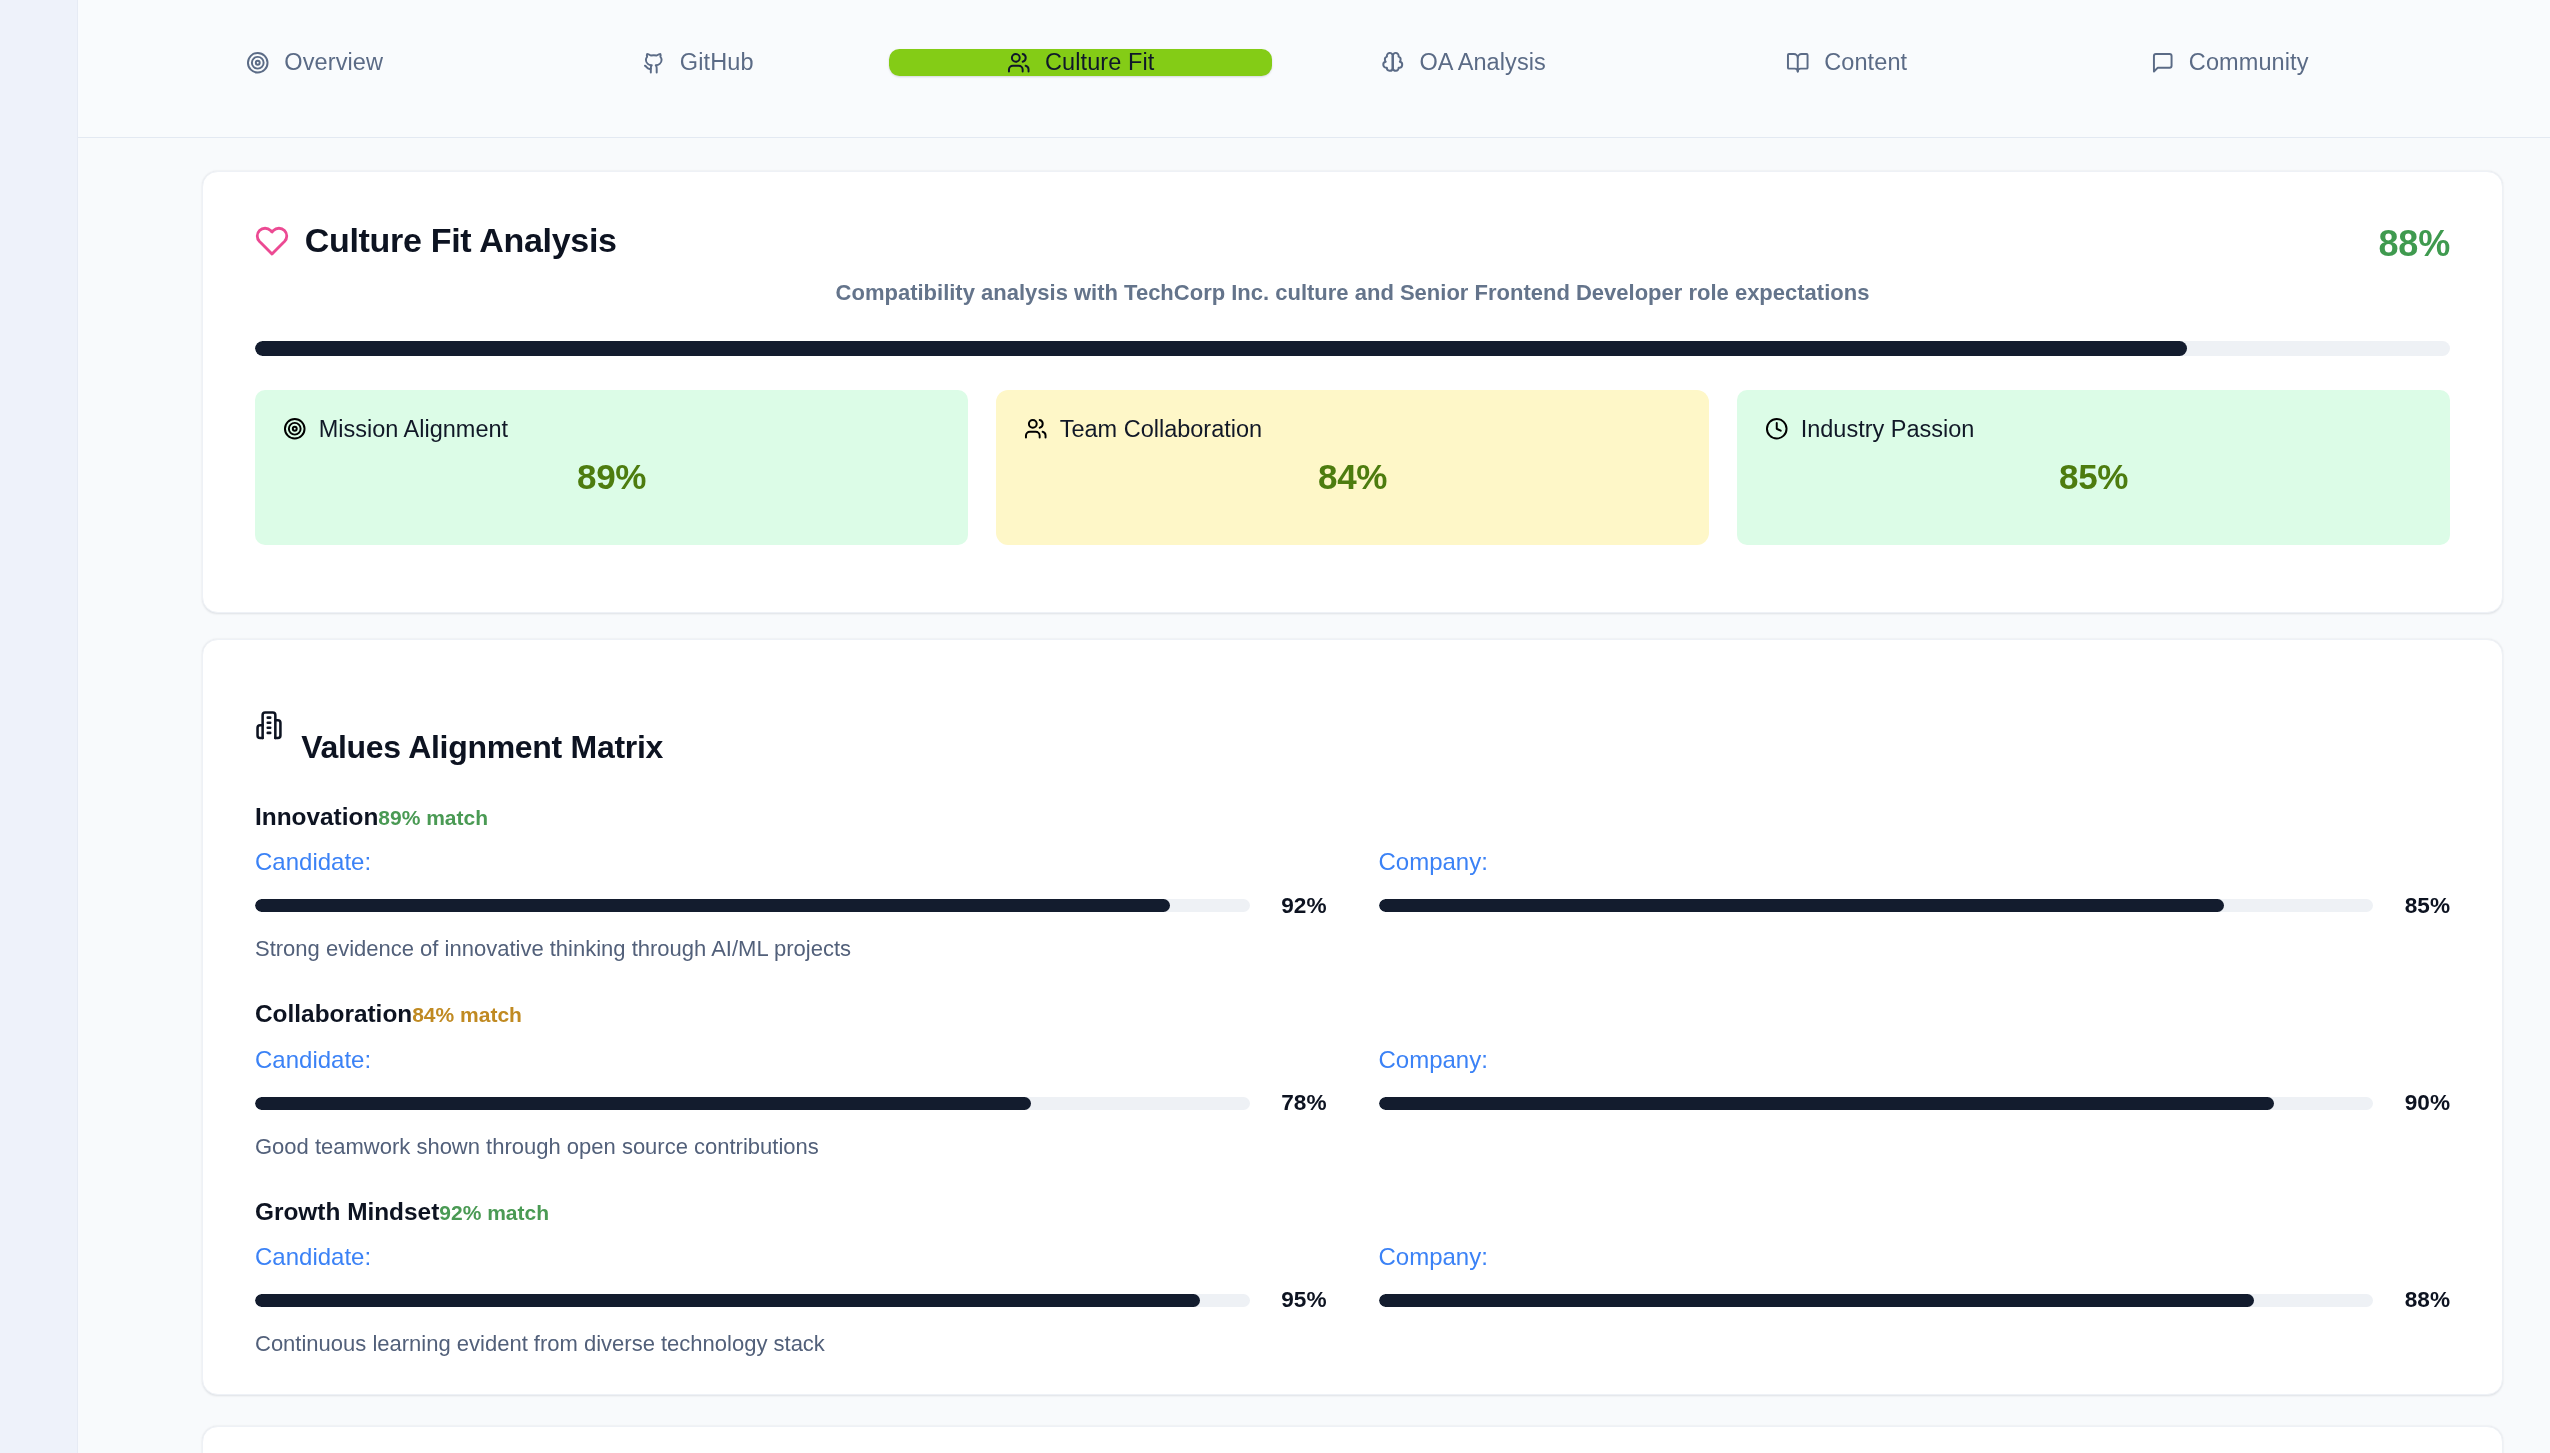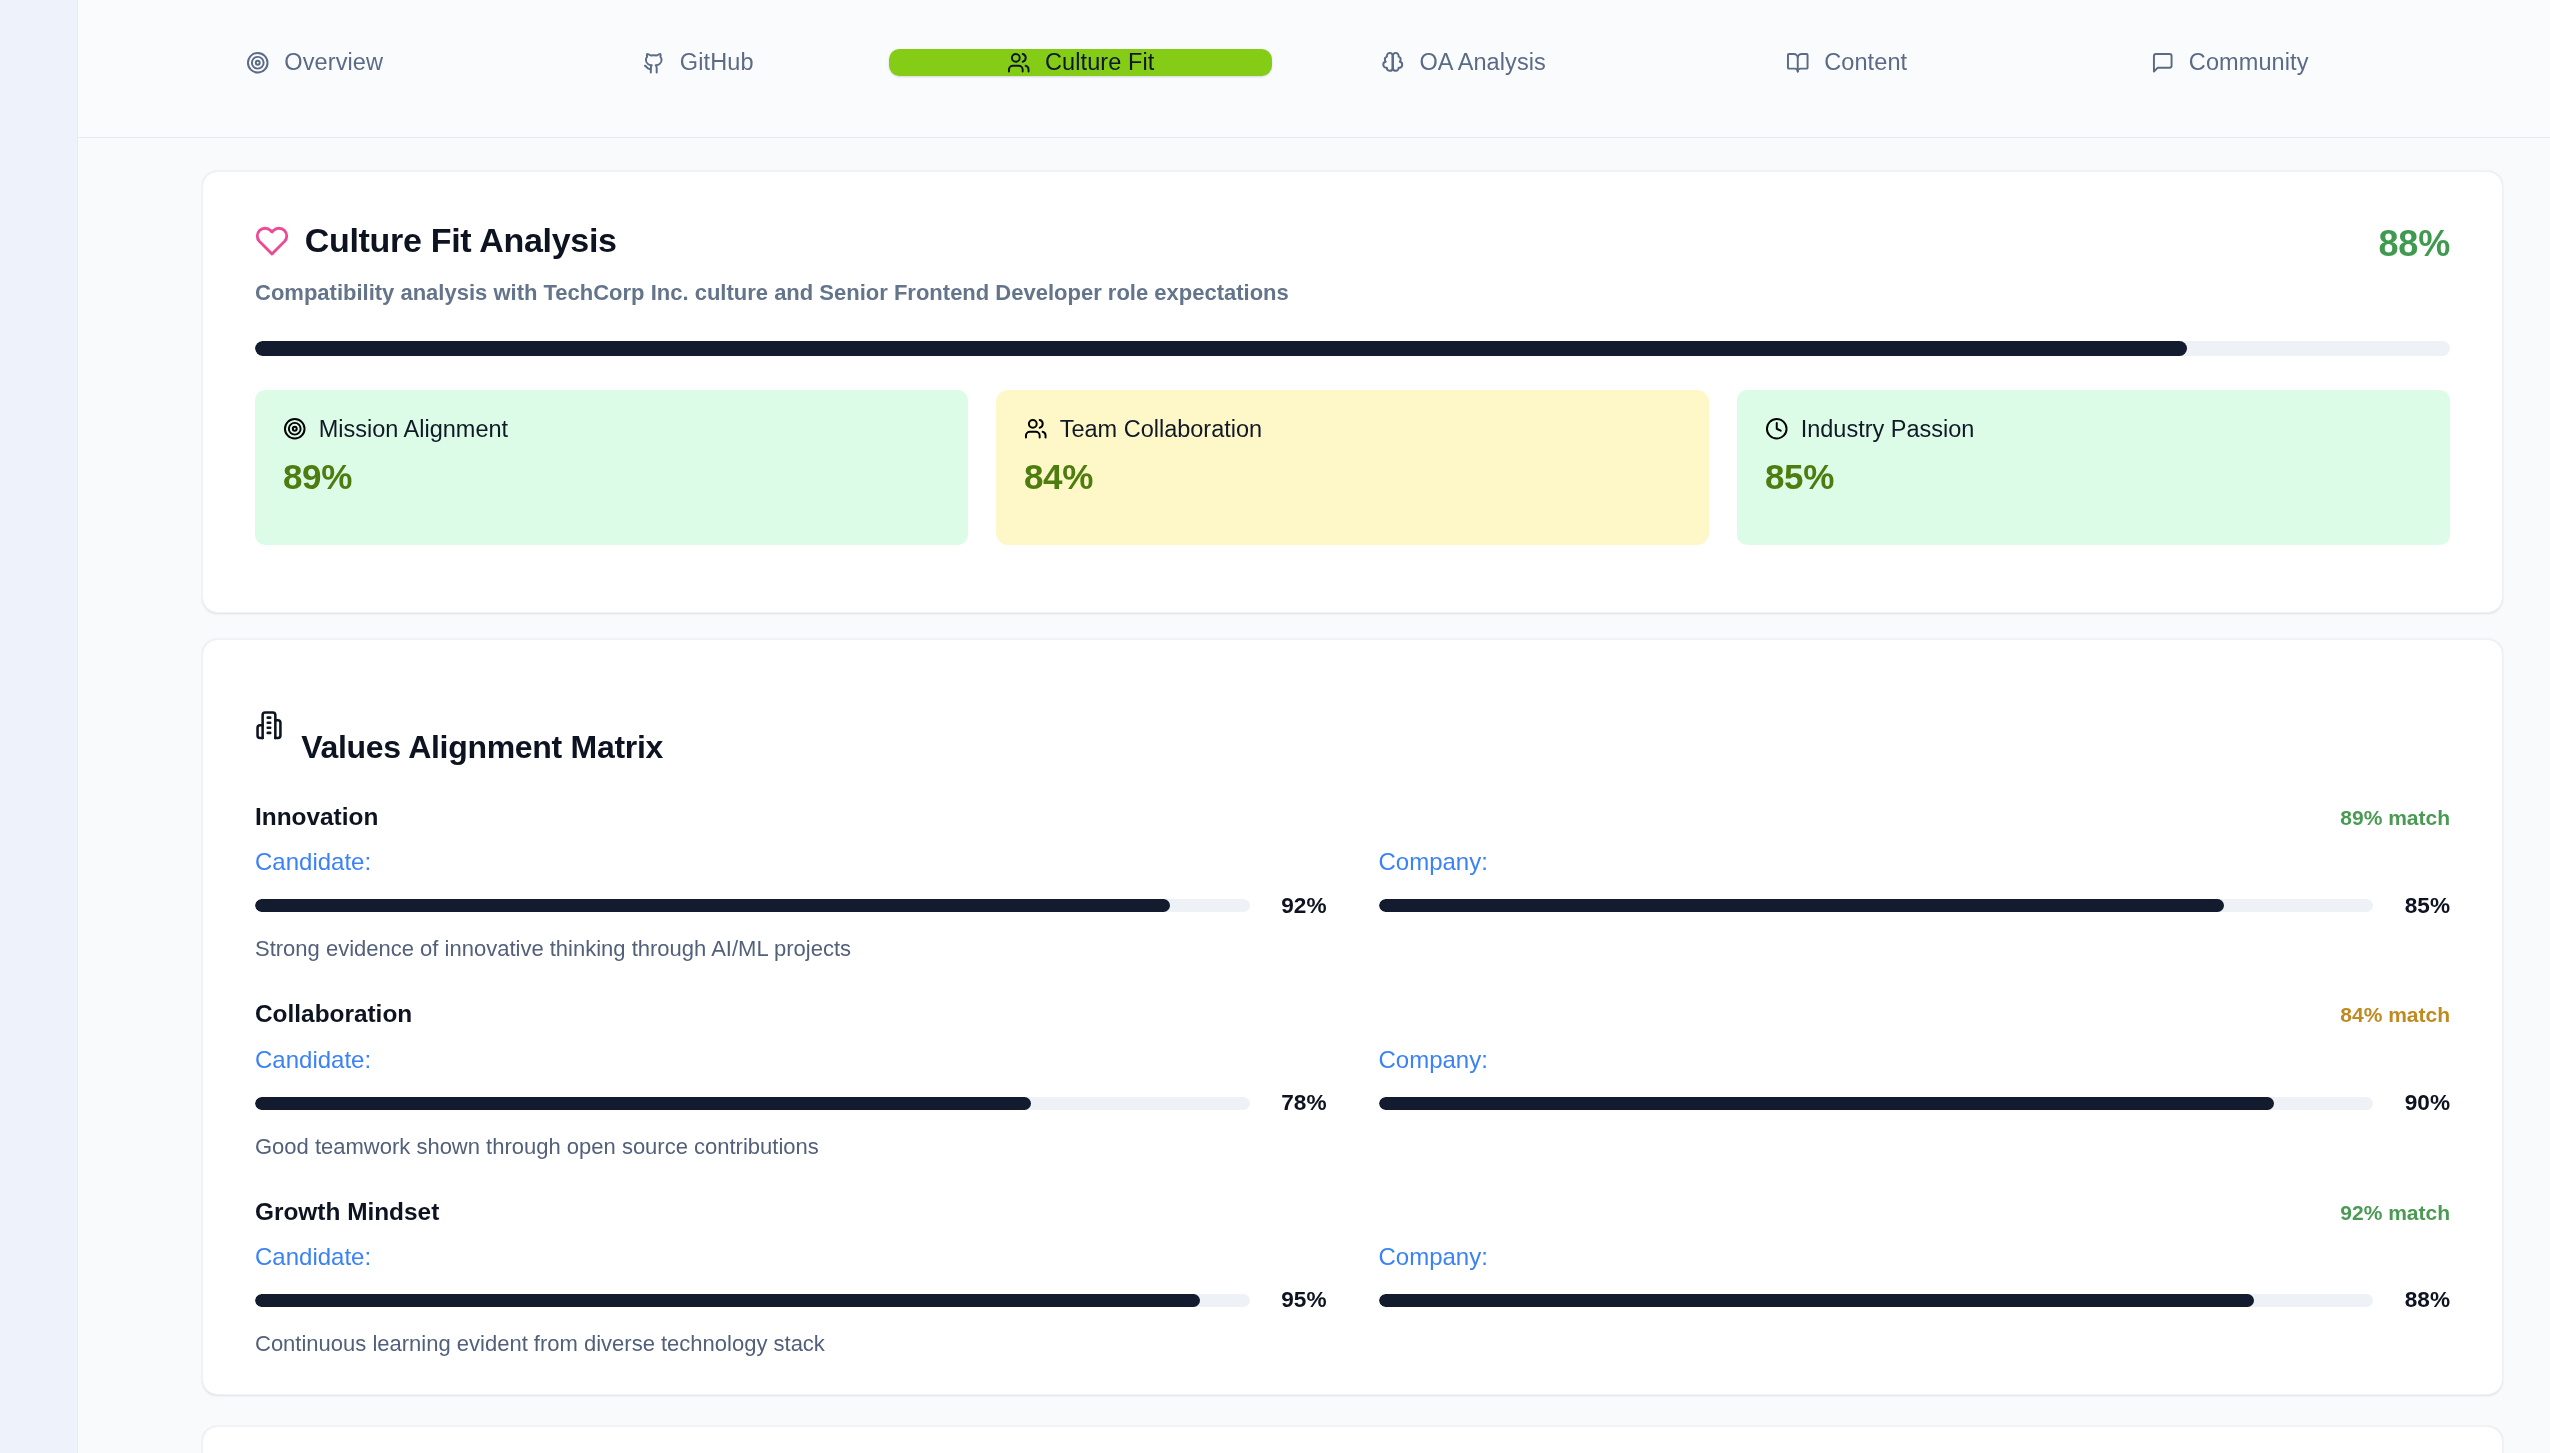--- a/index.html
+++ b/index.html
@@ -57,20 +57,21 @@
     background: #fff;
     border: 0.9px solid #eef1f6;
     border-radius: 15.7px;
     box-shadow: 0 0.9px 2.6px rgba(16,24,40,.07), 0 0.9px 1.7px rgba(16,24,40,.04);
   }
   .card-a {
     position: absolute;
     left: 124px; top: 171px;
     width: 2301px; height: 442px;
     padding: 49px 52px 0 52px;
+    text-align: center;
   }
   .card-b {
     position: absolute;
     left: 124px; top: 639px;
     width: 2301px; height: 756px;
     padding: 45px 52px 0 52px;
   }
   .card-c {
     position: absolute;
     left: 124px; top: 1426px;
@@ -111,21 +112,21 @@
   .metric-value { margin-top: 14px; font-size: 35px; font-weight: 700; color: #4d7c0f; letter-spacing: -0.4px; }
 
   
   .b-head { display: flex; align-items: center; gap: 15.7px; }
   .b-head .bic svg { width: 30.5px; height: 30.5px; display: block; }
   .b-title { font-size: 32px; font-weight: 700; color: #0d1321; letter-spacing: -0.3px; margin-top: 44px; }
 
   .vrows { margin-top: 37px; }
   .vrow { margin-bottom: 38px; }
   .vrow:last-child { margin-bottom: 0; }
-  .vrow-top { display: flex; align-items: baseline; justify-content: space-between; }
+  .vrow-top { display: flex; align-items: baseline; }
   .vrow-name { font-size: 24.4px; font-weight: 700; color: #0d1321; }
   .vrow-match { font-size: 21px; font-weight: 600; }
   .vrow-match.good { color: #4a9a54; }
   .vrow-match.warn { color: #c08a22; }
 
   .vrow-cols { margin-top: 17.4px; display: flex; gap: 52px; }
   .vcol { flex: 1 1 0; }
   .vcol-label { font-size: 24px; color: #3b82f6; }
   .vcol-bar { margin-top: 16.5px; display: flex; align-items: center; gap: 14px; }
   .vtrack { flex: 1 1 auto; height: 13px; background: #eef1f5; border-radius: 86px; overflow: hidden; }

